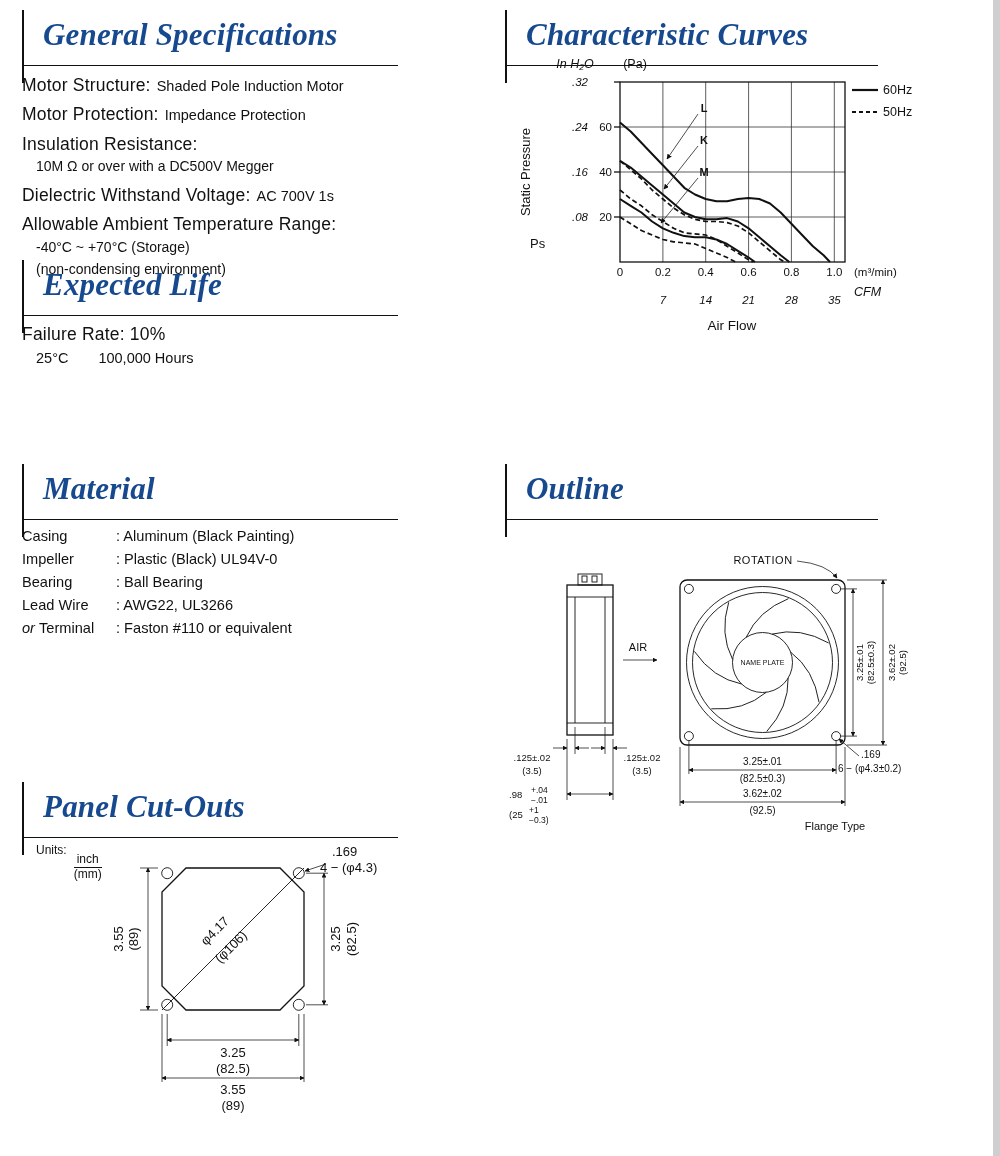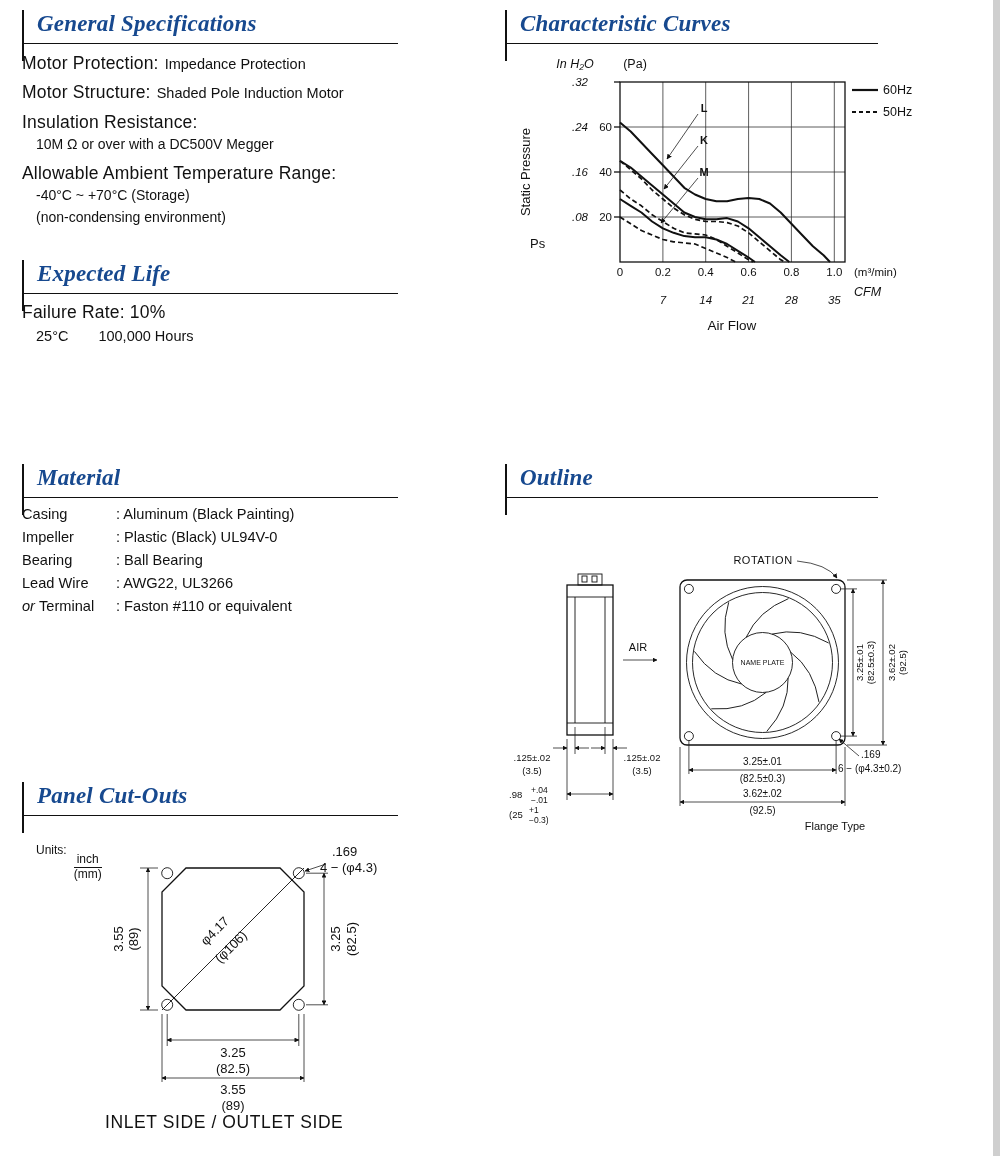--- a/index.html
+++ b/index.html
@@ -2,21 +2,21 @@
 <html><head>
 <meta charset="utf-8">
 <style>
   html,body{margin:0;padding:0;background:#ffffff;}
   body{width:1000px;height:1156px;position:relative;font-family:"Liberation Sans",sans-serif;color:#111;overflow:hidden;}
   .page{position:absolute;inset:0;}
   .page-edge{position:absolute;right:0;top:0;width:7px;height:100%;background:#cfcfcf;}
   .sec{position:absolute;}
   .sec-head{position:relative;border-bottom:1.6px solid #111;padding:1px 0 6px 15px;}
   .sec-head::before{content:'';position:absolute;left:0;top:0;width:2px;height:calc(100% + 18px);background:#111;}
-  .sec-head h2{margin:0;font-family:"Liberation Serif",serif;font-style:italic;font-weight:bold;font-size:23px;color:#17498f;letter-spacing:0.2px;}
+  .sec-head h2{margin:6px;font-family:"Liberation Serif",serif;font-style:italic;font-weight:bold;font-size:31px;color:#17498f;letter-spacing:0.2px;}
   .spec-row{margin:9px 0 0 0;line-height:1.15;}
   .spec-label{font-size:17.5px;letter-spacing:0.2px;}
   .spec-value{font-size:14.5px;margin-left:6px;}
   .spec-sub{font-size:14px;margin:3px 0 0 14px;line-height:1.35;}
   .fr{font-size:17.5px;margin:8px 0 0 0;letter-spacing:0.2px;}
   .el2{font-size:14.5px;margin:5px 0 0 14px;}
   .el2 .t1{margin-right:30px;}
   .mat-row{display:flex;font-size:14.6px;margin-top:7px;}
   .mat-name{width:94px;flex:none;}
   .mat-prefix{font-style:italic;margin-right:4px;}
@@ -39,24 +39,25 @@
 </head>
 <body>
 
 <div class="page">
 
   <section class="sec" style="left:22px;top:10px;width:376px;">
     <div class="sec-head">
       <h2>General Specifications</h2>
     </div>
     <div>
+      <p class="spec-row"><span class="spec-label">Motor Structure:</span><span class="spec-value">Shaded Pole Induction Motor</span></p>
       <p class="spec-row"><span class="spec-label">Motor Protection:</span><span class="spec-value">Impedance Protection</span></p>
-      <p class="spec-row"><span class="spec-label">Motor Structure:</span><span class="spec-value">Shaded Pole Induction Motor</span></p>
       <p class="spec-row"><span class="spec-label">Insulation Resistance:</span></p>
       <p class="spec-sub">10M Ω or over with a DC500V Megger</p>
+      <p class="spec-row"><span class="spec-label">Dielectric Withstand Voltage:</span><span class="spec-value">AC 700V 1s</span></p>
       <p class="spec-row"><span class="spec-label">Allowable Ambient Temperature Range:</span></p>
       <p class="spec-sub">-40°C ~ +70°C (Storage)</p>
       <p class="spec-sub">(non-condensing environment)</p>
     </div>
   </section>
 
   <section class="sec" style="left:22px;top:260px;width:376px;">
     <div class="sec-head">
       <h2>Expected Life</h2>
     </div>
@@ -342,16 +343,15 @@
       <text class="t13" x="205" y="219" text-anchor="middle">3.25</text>
       <text class="t13" x="205" y="235" text-anchor="middle">(82.5)</text>
       <line class="dim" x1="134" y1="176" x2="134" y2="244"></line>
       <line class="dim" x1="276" y1="176" x2="276" y2="244"></line>
       <line class="dim" x1="134" y1="240" x2="276" y2="240" marker-start="url(#aP)" marker-end="url(#aP)"></line>
       <text class="t13" x="205" y="256" text-anchor="middle">3.55</text>
       <text class="t13" x="205" y="272" text-anchor="middle">(89)</text>
     </g>
   </svg>
 
-  <div class="panel-footer">INLET SIDE / OUTLET SIDE</div>
 
   <div class="page-edge"></div>
 </div>
 
 </body></html>

